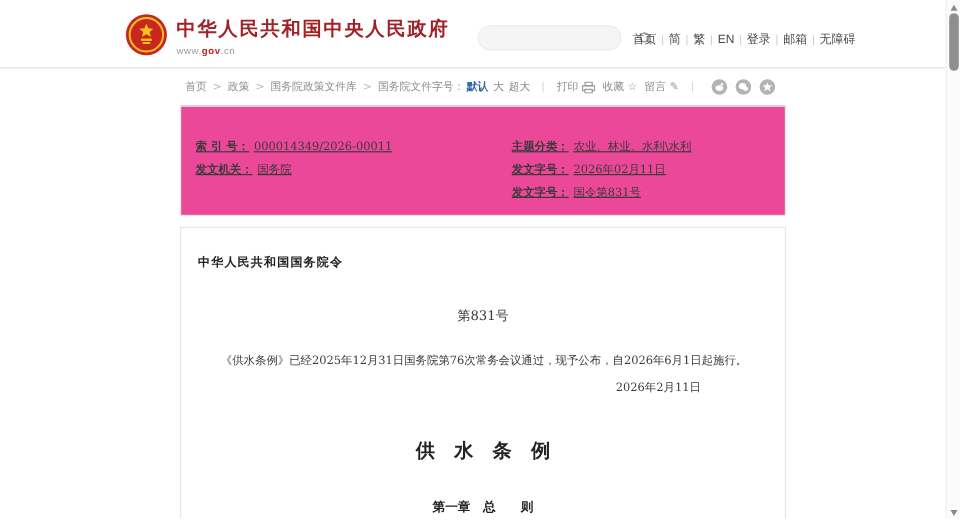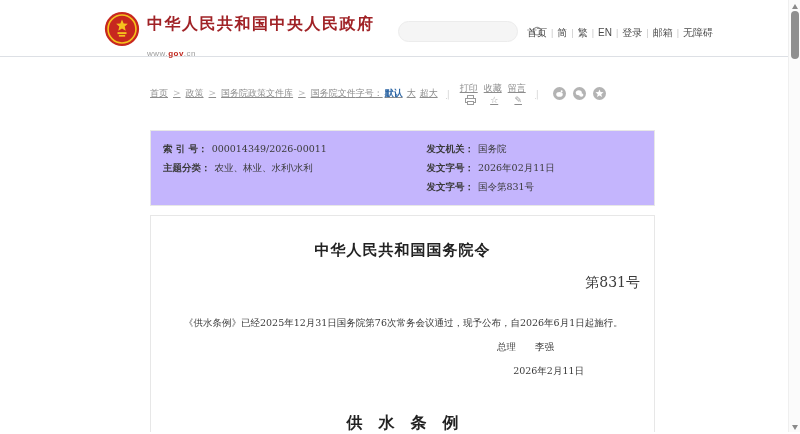--- a/index.html
+++ b/index.html
@@ -5,63 +5,63 @@
   * { margin:0; padding:0; box-sizing:border-box; }
   html,body { width:800px; height:434px; overflow:hidden; background:#fff;
               font-family:"Liberation Sans", sans-serif; }
   .page { position:relative; width:800px; height:432px; overflow:hidden; background:#fff; }
 
   
   .header { position:relative; height:57px; background:#fff; border-bottom:1px solid #dde0e5; }
   .logo { position:absolute; left:104px; top:11px; width:36px; height:36px; }
   .title-block { position:absolute; left:147px; top:14px; }
   .site-title { font-size:16px; font-weight:bold; color:#a02226; letter-spacing:1.5px; }
-  .site-url { font-size:8px; color:#9b9b9b; margin-top:14px; letter-spacing:.5px; }
+  .site-url { font-size:8px; color:#9b9b9b; margin-top:3px; letter-spacing:.5px; }
   .site-url .gov { color:#c0261d; font-weight:bold; }
   .search-box { position:absolute; left:398px; top:21px; width:120px; height:21px;
                 background:#f5f5f5; border:1px solid #ececec; border-radius:11px;
                 display:flex; align-items:center; }
   .search-input { flex:1; border:none; background:transparent; outline:none;
                   font-size:9px; padding:0 6px 0 10px; color:#333; }
   .search-icon { width:12px; height:12px; margin-right:8px; flex:0 0 auto; cursor:pointer; }
   .top-links { position:absolute; left:527px; top:26px; font-size:10px; color:#4a4a4a;
                white-space:nowrap; }
   .top-links a { color:#4a4a4a; text-decoration:none; cursor:pointer; }
   .top-links .sep { color:#c9c9c9; padding:0 4px; font-size:9px; }
 
   
-  .toolbar-row { display:flex; justify-content:flex-start; align-items:center;
+  .toolbar-row { display:flex; justify-content:center; align-items:center;
                  padding:9px 150px 5px 150px;
-                 font-family:"DejaVu Serif", serif; font-size:9px; color:#8d8d8d;text-decoration:underline; }
+                 font-family:"DejaVu Serif", serif; font-size:9px; color:#8d8d8d; }
   .breadcrumb { white-space:nowrap; }
   .breadcrumb .crumb { color:#8d8d8d; cursor:pointer; }
   .breadcrumb .bsep { color:#b9b9b9; padding:0 5px; }
   .page-tools { display:flex; align-items:center; white-space:nowrap; }
   .page-tools .fs-label { color:#8d8d8d; }
   .fs-opt { margin:0 2px; cursor:pointer; color:#8d8d8d; }
   .fs-opt.active { color:#2d66a5; font-weight:bold; }
   .tdiv { color:#d4d4d4; padding:0 7px; }
-  .tool-item { display:inline-flex; align-items:center; margin:16px 3px; cursor:pointer; color:#8d8d8d;flex-direction:column; }
+  .tool-item { display:inline-flex; align-items:center; margin:0 3px; cursor:pointer; color:#8d8d8d; }
   .tool-item .tico { margin-left:3px; font-family:"DejaVu Sans", sans-serif; font-size:9px; color:#9a9a9a; }
   .share-circle { width:13px; height:13px; border-radius:50%; background:#b3b3b3;
                   display:inline-flex; align-items:center; justify-content:center;
                   margin-left:7px; cursor:pointer; }
 
   
   .content { width:505px; margin:4px 0 0 150px; font-family:"DejaVu Serif", serif; color:#3a3a3a; }
-  .meta-card { border:1px solid #e7e7e7; background:#c4b5fd; padding:8px 12px 9px 12px; }
+  .meta-card { border:1px solid #e7e7e7; background:#ec4899; padding:24px 12px 9px 12px;text-decoration:underline; }
   .meta-grid { display:grid; grid-template-columns:55% 45%; font-size:9.5px; }
   .meta-cell { line-height:19px; white-space:nowrap; overflow:hidden; }
   .meta-cell .mlabel { font-weight:bold; color:#3a3a3a; margin-right:4px; }
   .meta-cell .mval { color:#3a3a3a; }
 
   .doc-card { border:1px solid #e7e7e7; background:#fff; margin-top:9px;
               padding:21px 14px 80px 14px; font-size:9.5px; line-height:1.75; }
-  .decree-title { text-align:center; font-size:15px; font-weight:bold; letter-spacing:1px; color:#222; }
-  .decree-no { text-align:right; font-size:14px; margin-top:7px; color:#3a3a3a; }
+  .decree-title { font-size:10px; font-weight:bold; letter-spacing:1px; color:#222; }
+  .decree-no { text-align:center; font-size:11px; margin-top:25px; color:#3a3a3a; }
   .announce { margin-top:20px; text-indent:2em; }
   .signer { text-align:right; padding-right:86px; margin-top:8px; }
   .sign-date { text-align:right; padding-right:56px; margin-top:7px; }
   .law-title { text-align:center; margin-top:29px; font-size:16px; font-weight:bold; color:#222; }
   .chapter { text-align:center; margin-top:24px; font-size:10.5px; font-weight:bold; color:#222; }
 
   
   .scrollbar { position:absolute; right:0; top:0; width:12px; height:434px;
                background:#fbfbfb; border-left:1px solid #efefef; }
   .sb-arrow { position:absolute; left:3px; width:0; height:0; cursor:pointer; }
@@ -146,33 +146,32 @@
         </svg>
       </span>
     </div>
   </div>
 
   <main class="content">
 
     <section class="meta-card">
       <div class="meta-grid">
         <div class="meta-cell"><span class="mlabel">索 引 号：</span><span class="mval">000014349/2026-00011</span></div>
+        <div class="meta-cell"><span class="mlabel">主题分类：</span><span class="mval">农业、林业、水利\水利</span></div>
         <div class="meta-cell"><span class="mlabel">发文机关：</span><span class="mval">国务院</span></div>
-        <div class="meta-cell"><span class="mlabel">主题分类：</span><span class="mval">农业、林业、水利\水利</span></div>
         <div class="meta-cell"><span class="mlabel">发文字号：</span><span class="mval">2026年02月11日</span></div>
         <div class="meta-cell"></div>
         <div class="meta-cell"><span class="mlabel">发文字号：</span><span class="mval">国令第831号</span></div>
       </div>
     </section>
 
     <article class="doc-card">
       <h1 class="decree-title">中华人民共和国国务院令</h1>
       <div class="decree-no">第831号</div>
       <p class="announce">《供水条例》已经2025年12月31日国务院第76次常务会议通过，现予公布，自2026年6月1日起施行。</p>
-      <p class="signer">总理　　李强</p>
       <p class="sign-date">2026年2月11日</p>
       <h2 class="law-title">供　水　条　例</h2>
       <h3 class="chapter">第一章　总　　则</h3>
 
     </article>
   </main>
 
   <div class="scrollbar">
     <div class="sb-arrow up"></div>
     <div class="sb-thumb"></div>

